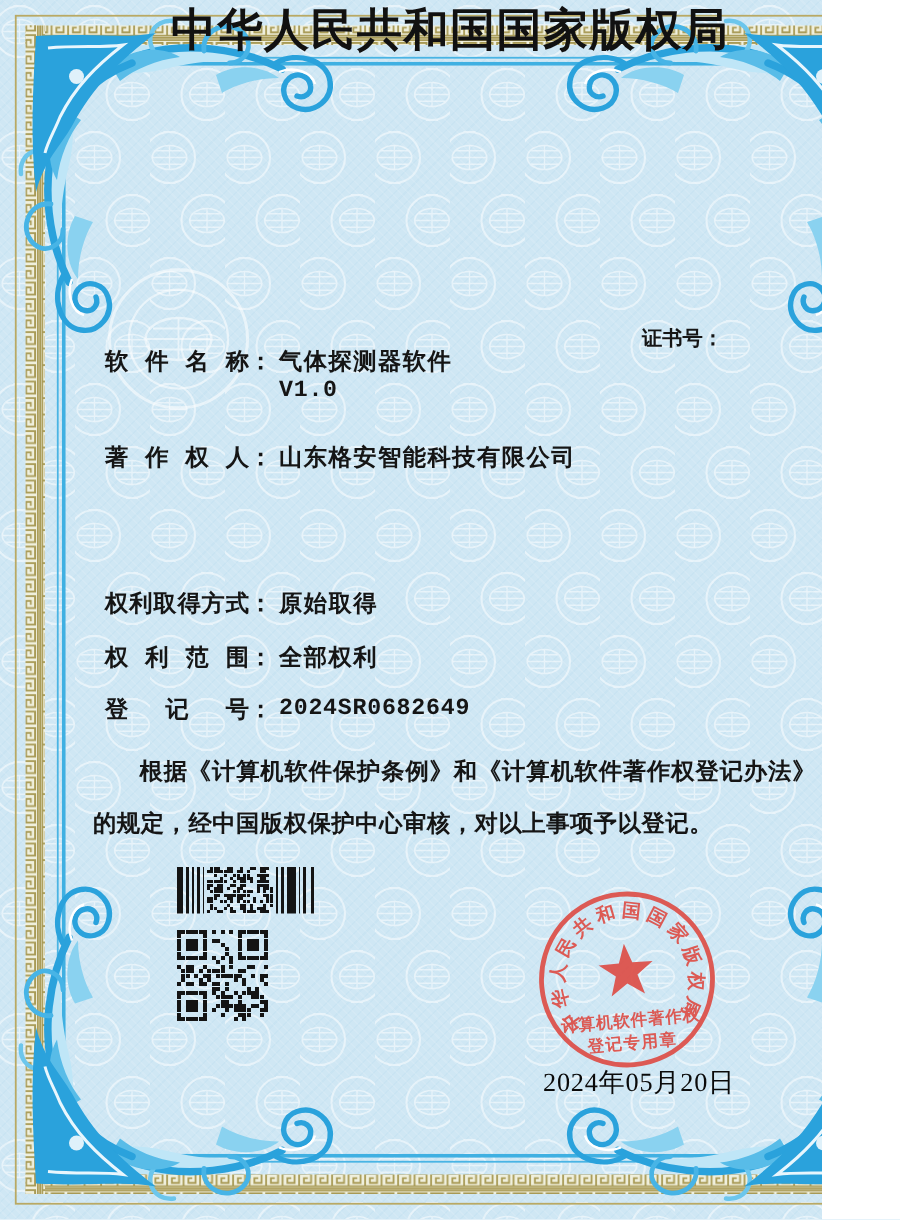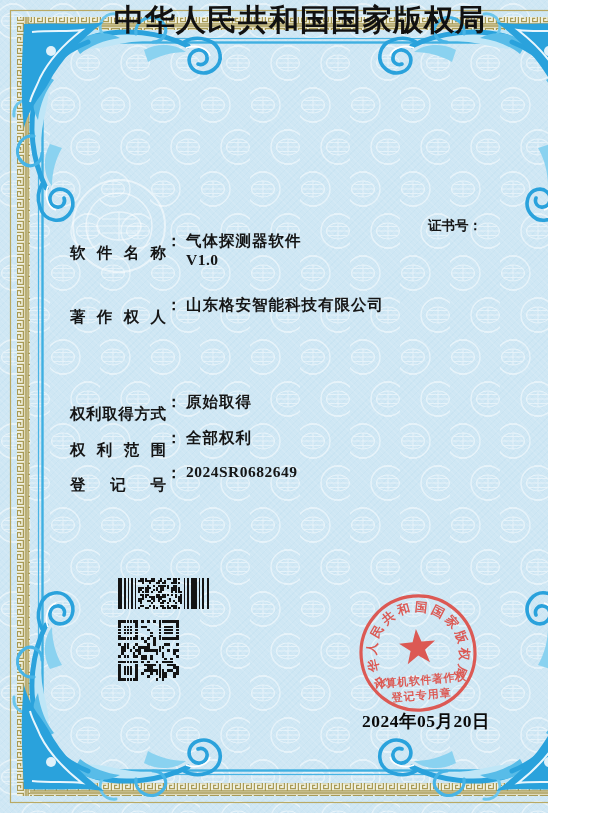--- a/index.html
+++ b/index.html
@@ -22,36 +22,36 @@
   }
   .title2{top:139px;}
   .certno{
     top:192px;right:66px;font-size:13.5px;font-weight:bold;
     font-family:"Liberation Serif","DejaVu Serif",serif;
     display:flex;gap:13px;white-space:nowrap;margin-top:25px;
   }
   .frow{position:absolute;z-index:3;white-space:nowrap;
     font-family:"Liberation Serif","DejaVu Serif",serif;
     font-weight:bold;font-size:15.5px;}
-  .flabel{position:absolute;left:70px;top:12px;width:96px;display:inline-block;
+  .flabel{position:absolute;left:70px;top:0;width:96px;display:inline-block;
     text-align:justify;text-align-last:justify;}
   .fcolon{position:absolute;left:166px;top:0;}
   .fvalue{position:absolute;left:186px;top:0;letter-spacing:1px;}
-  .mono-val{font-family:Liberation Serif, serif;letter-spacing:0.5px;}
+  .mono-val{font-family:Liberation Mono, monospace;letter-spacing:0.5px;}
   .statement{
     left:62px;top:497px;width:482px;
     font-family:"Liberation Serif","DejaVu Serif",serif;
     font-weight:bold;font-size:15.5px;line-height:35px;
     letter-spacing:0.4px;text-indent:2em;text-align:justify;
   }
   .barcode{left:118px;top:578px;width:92px;height:31px;}
   .qrcode{left:118px;top:620px;width:61px;height:61px;}
   .seal{left:348px;top:583px;width:140px;height:140px;z-index:4;}
   .datetext{
-    left:362px;top:709px;font-size:17.5px;font-weight:bold;color:#0a0a0a;
+    left:362px;top:709px;font-size:17.5px;font-weight:normal;color:#0a0a0a;
     font-family:"Liberation Serif","DejaVu Serif",serif;letter-spacing:0.5px;z-index:5;
   }
 </style>
 </head>
 <body>
 
 <div class="page">
 
   <svg class="bg-svg" width="600" height="813" viewBox="0 0 600 813" xmlns="http://www.w3.org/2000/svg" xmlns:xlink="http://www.w3.org/1999/xlink">
     <defs>
@@ -146,20 +146,21 @@
     <span class="flabel">权利范围</span>
     <span class="fcolon">：</span>
     <span class="fvalue">全部权利</span>
   </div>
   <div class="frow" style="top:463px;">
     <span class="flabel">登记号</span>
     <span class="fcolon">：</span>
     <span class="fvalue mono-val">2024SR0682649</span>
   </div>
 
+  <div class="layer statement">根据《计算机软件保护条例》和《计算机软件著作权登记办法》的规定，经中国版权保护中心审核，对以上事项予以登记。</div>
 
   <div class="layer barcode" id="barcode"><svg width="92" height="31" viewBox="0 0 92 31" shape-rendering="crispEdges">
         <rect x="0" y="0" width="4" height="31" fill="#141414"></rect>
         <rect x="6" y="0" width="2" height="31" fill="#141414"></rect>
         <rect x="10" y="0" width="1" height="31" fill="#141414"></rect>
         <rect x="13" y="0" width="2" height="31" fill="#141414"></rect>
         <rect x="17" y="0" width="1" height="31" fill="#141414"></rect>
         <rect x="66" y="0" width="1" height="31" fill="#141414"></rect>
         <rect x="69" y="0" width="2" height="31" fill="#141414"></rect>
         <rect x="73" y="0" width="6" height="31" fill="#141414"></rect>

